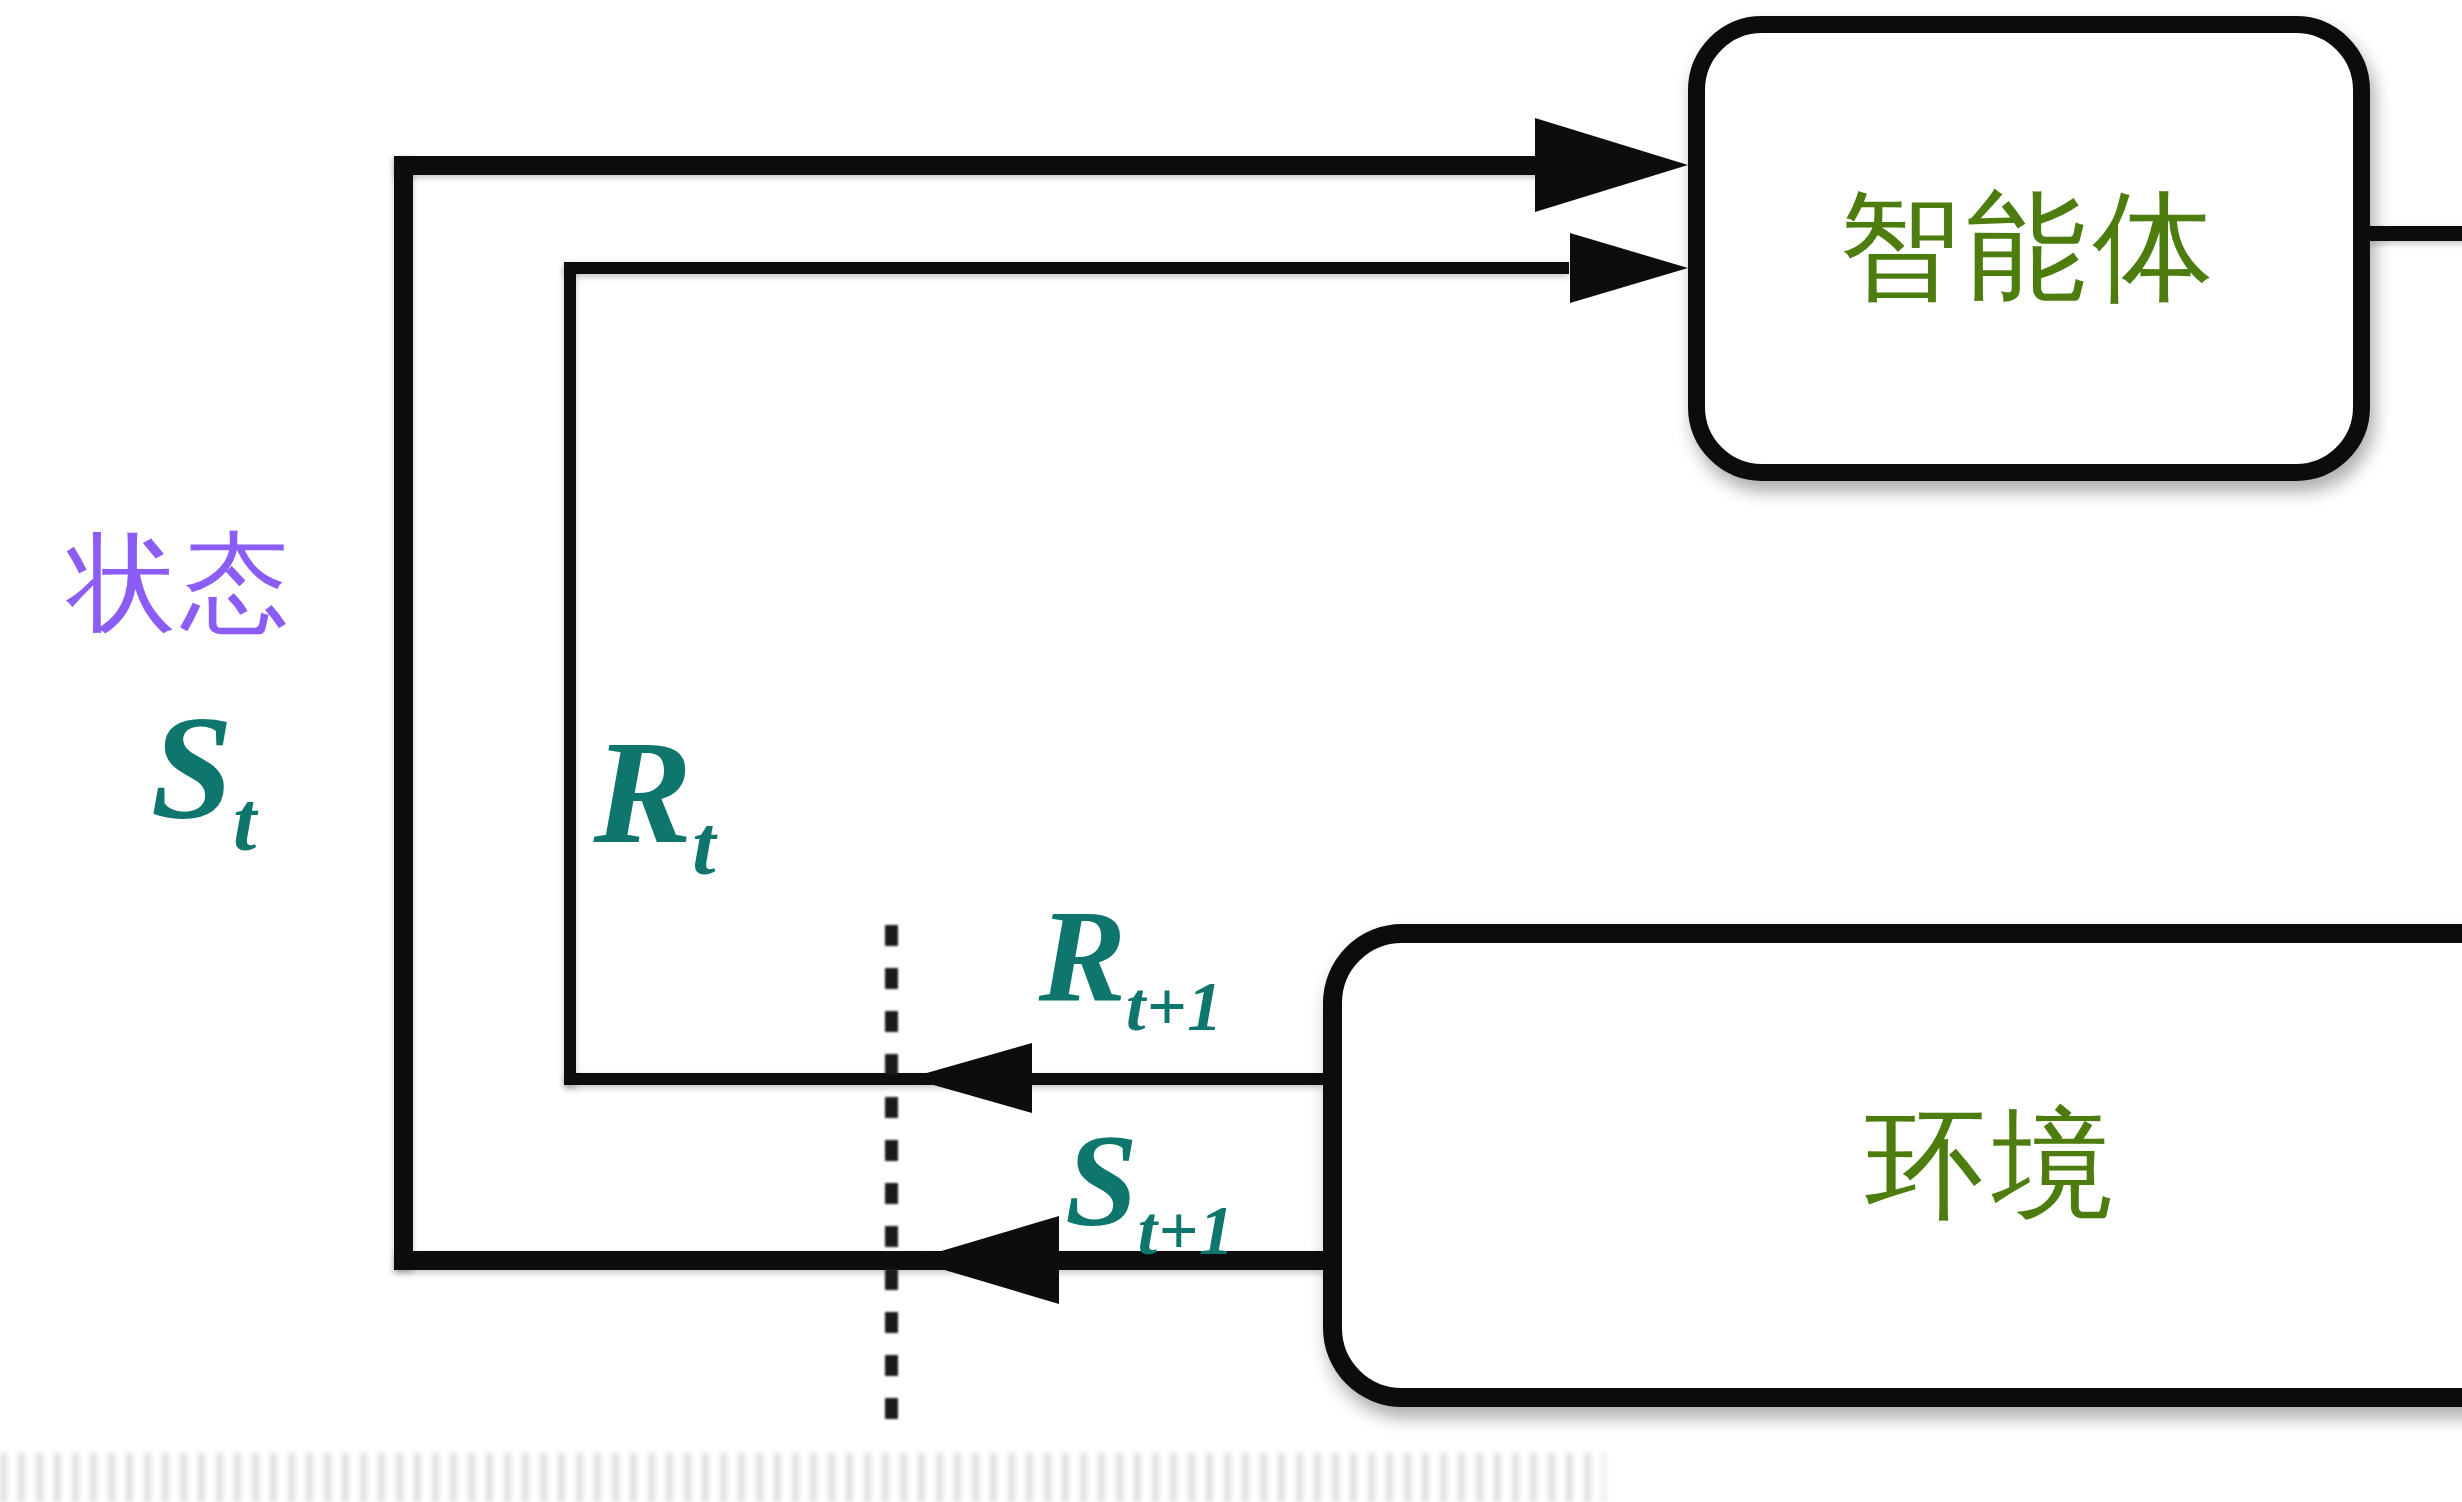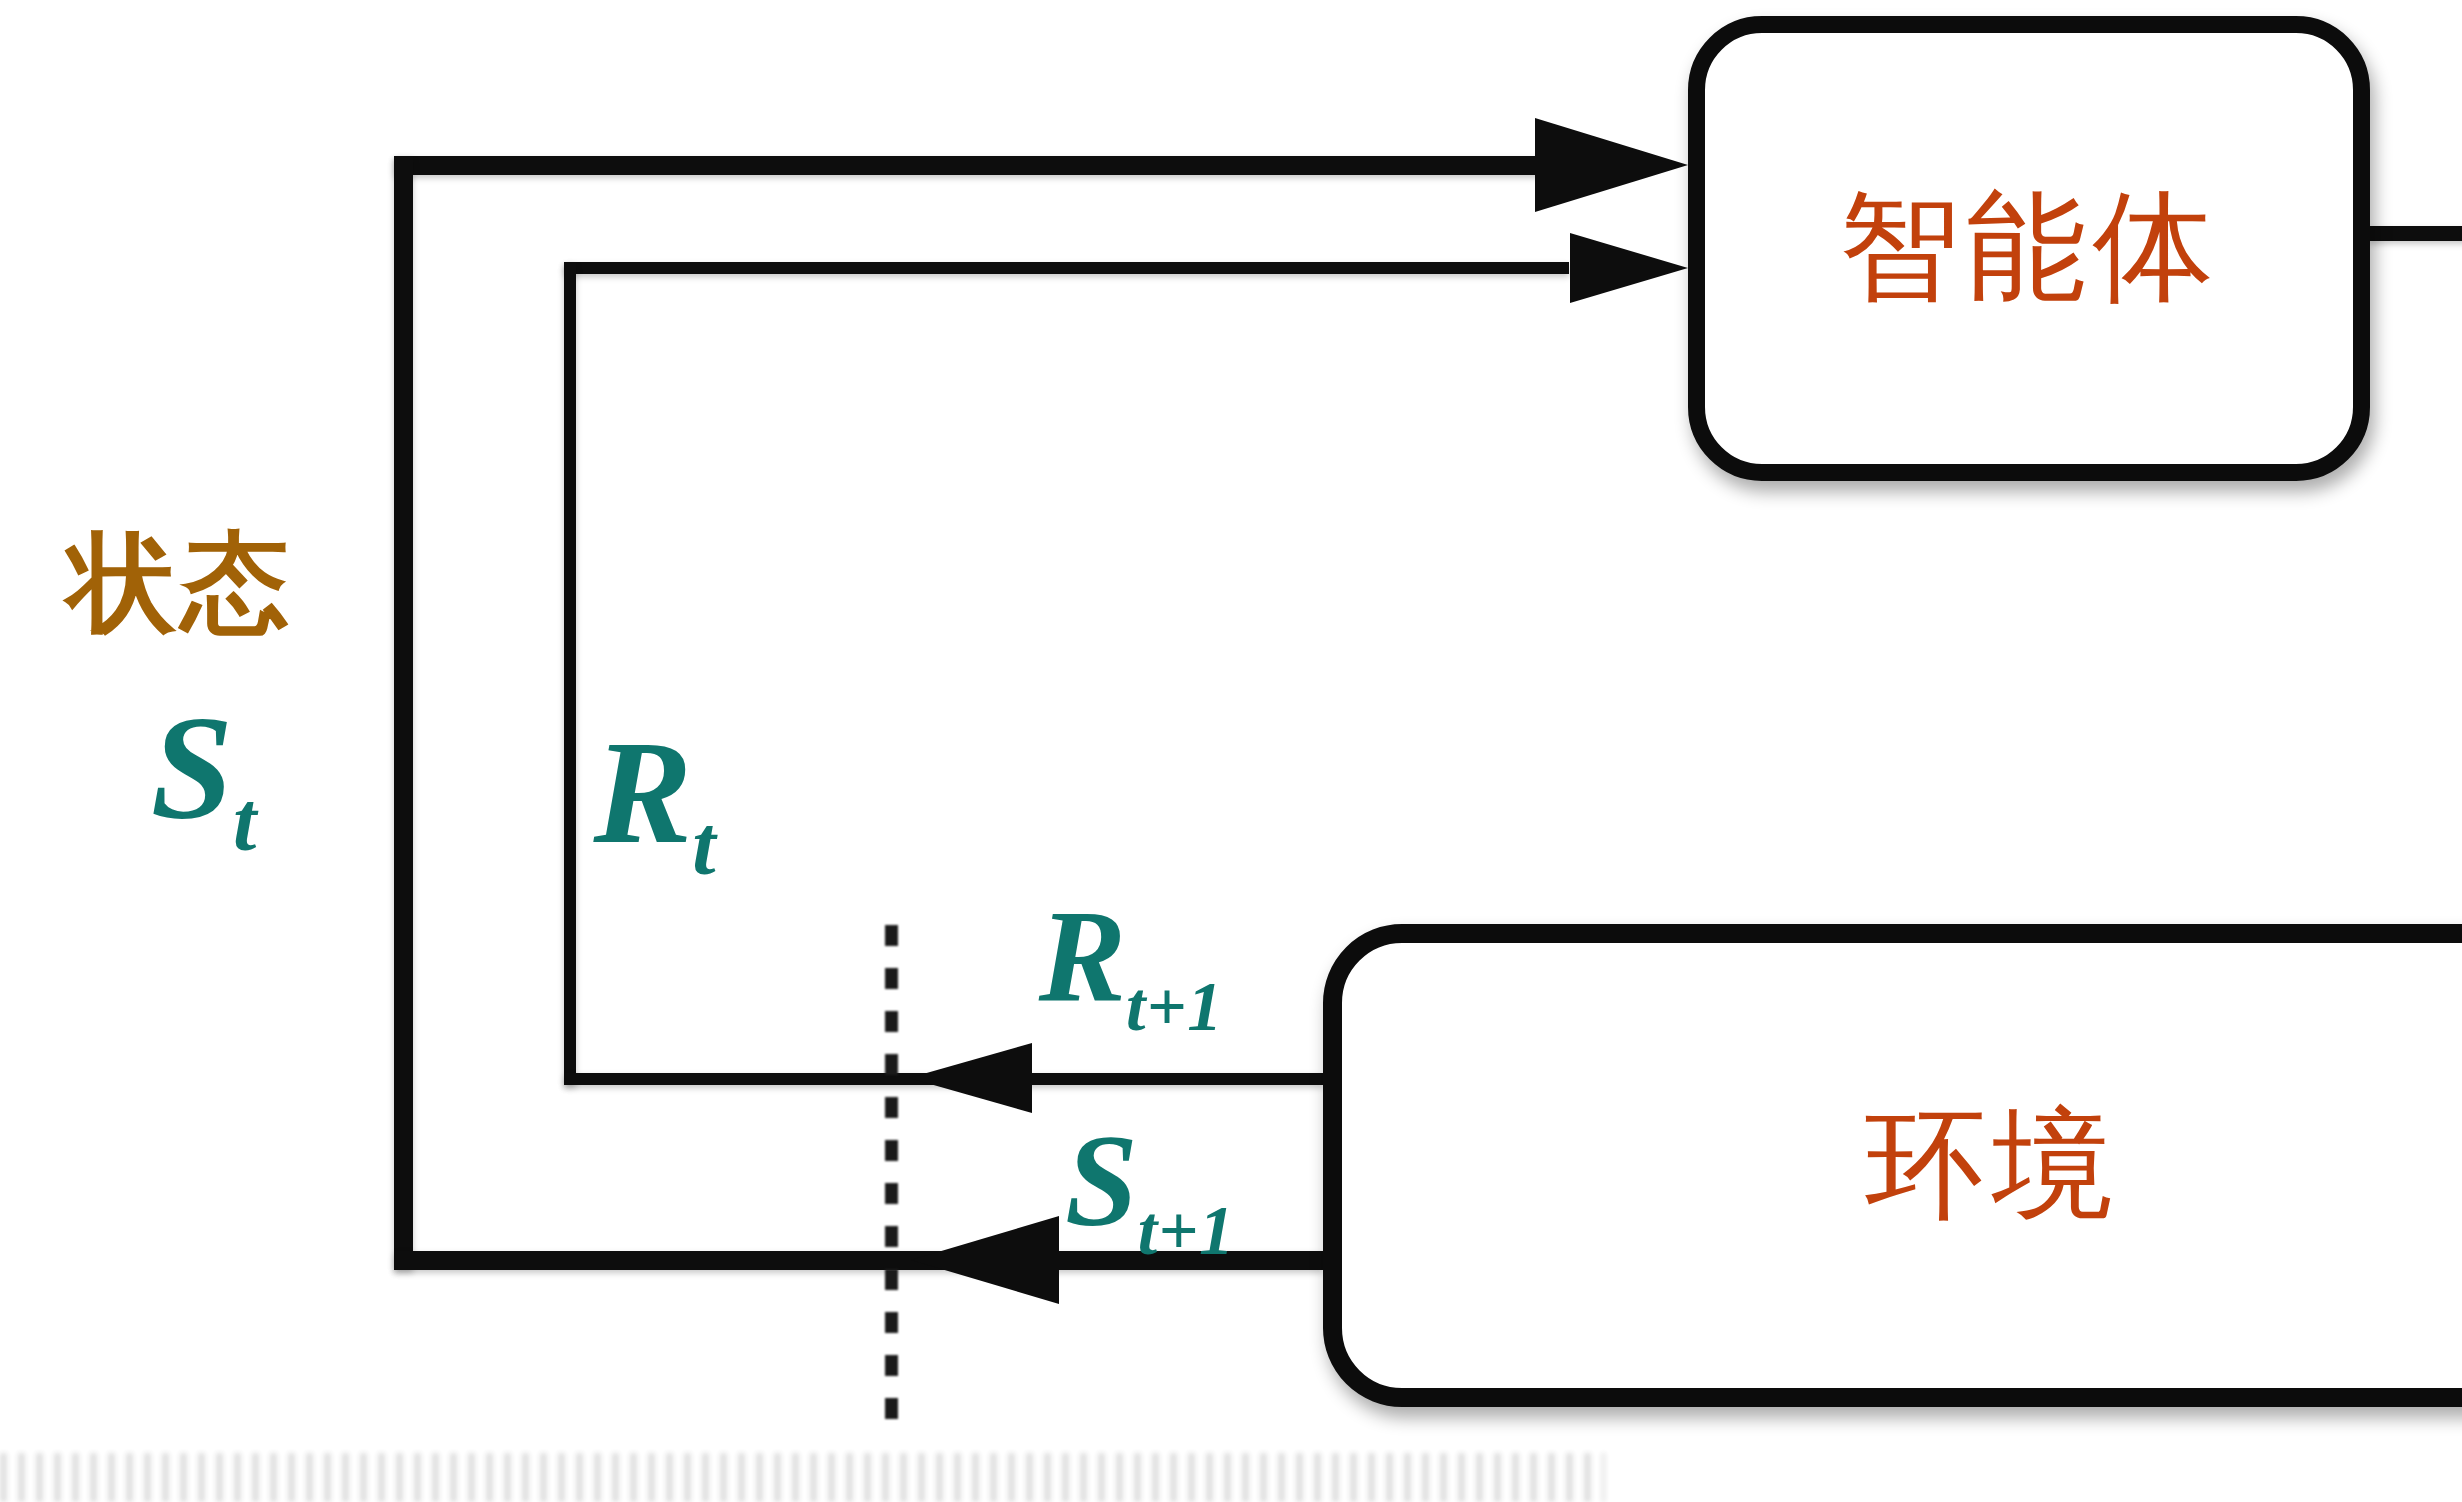--- a/index.html
+++ b/index.html
@@ -28,21 +28,21 @@
     box-shadow: 4.9px 10.8px 16.7px rgba(0,0,0,0.32);
     display: flex;
     align-items: center;
     justify-content: center;
   }
   #agent-box { left: 1688px; top: 15.8px; width: 682px; height: 465px; }
   #env-box   { left: 1323px; top: 924px; width: 1338px; height: 483px; border-width: 19.7px; border-radius: 79px; }
 
   .node-label {
     font-size: 121px;
-    color: #c2410c;
+    color: #4d7c0f;
     letter-spacing: 5.9px;
     font-weight: 500;
     white-space: nowrap;
   }
 
   .line {
     position: absolute;
     background: #0d0d0d;
     z-index: 1;
     box-shadow: 0 3px 6.9px rgba(0,0,0,0.22);
@@ -96,22 +96,22 @@
         #1a1a1a 0px, #1a1a1a 20.7px,
         rgba(255,255,255,0) 20.7px, rgba(255,255,255,0) 43px);
     z-index: 1;
     filter: blur(1px);
   }
 
   
   .cn-label {
     position: absolute;
     font-size: 108px;
-    color: #a16207;
-    font-weight: 700;
+    color: #8b5cf6;
+    font-weight: 400;
     letter-spacing: 4.9px;
     white-space: nowrap;
     transform: translate(-50%, -50%);
     z-index: 3;
   }
   .math-label {
     position: absolute;
     font-style: italic;
     font-weight: bold;
     font-size: 148px;

